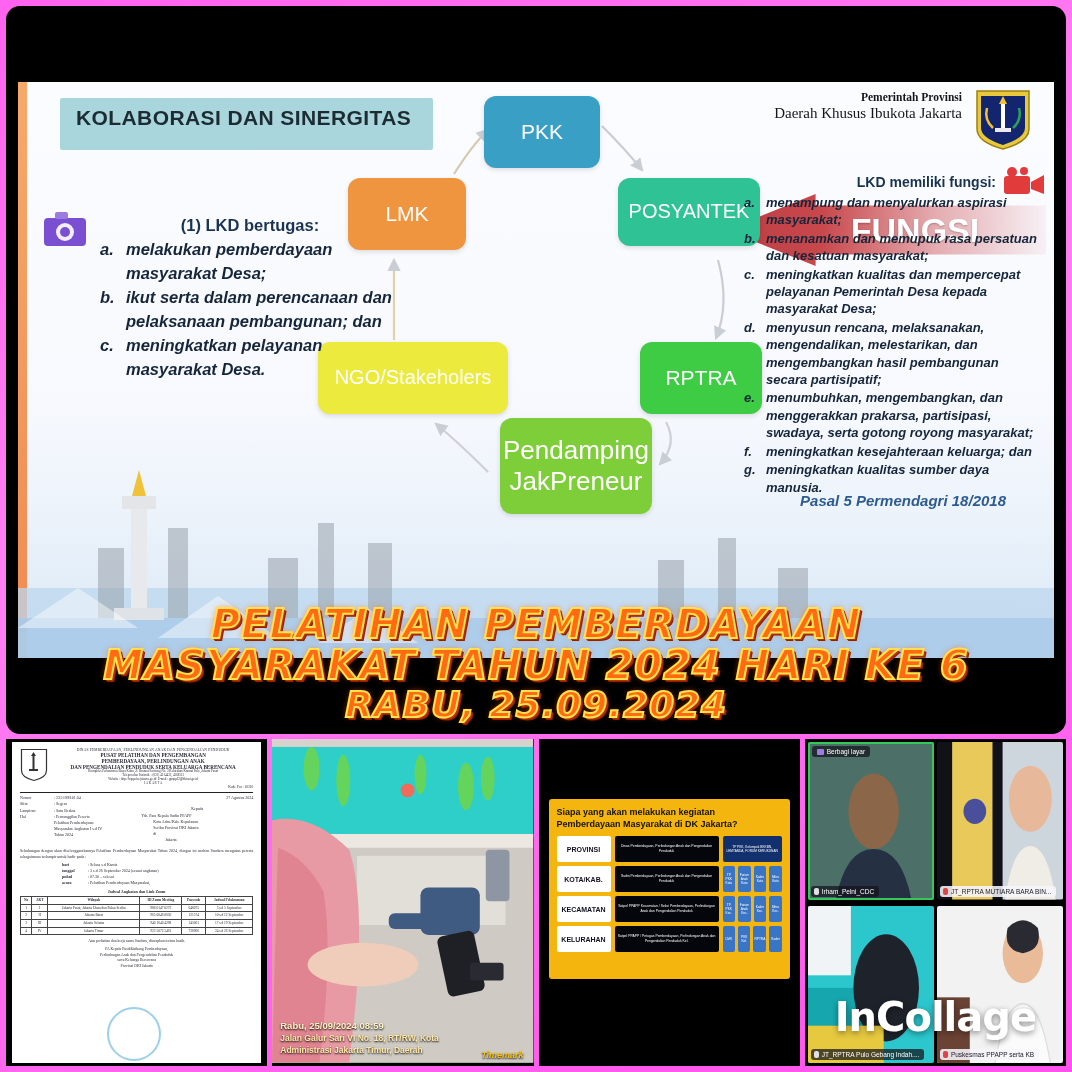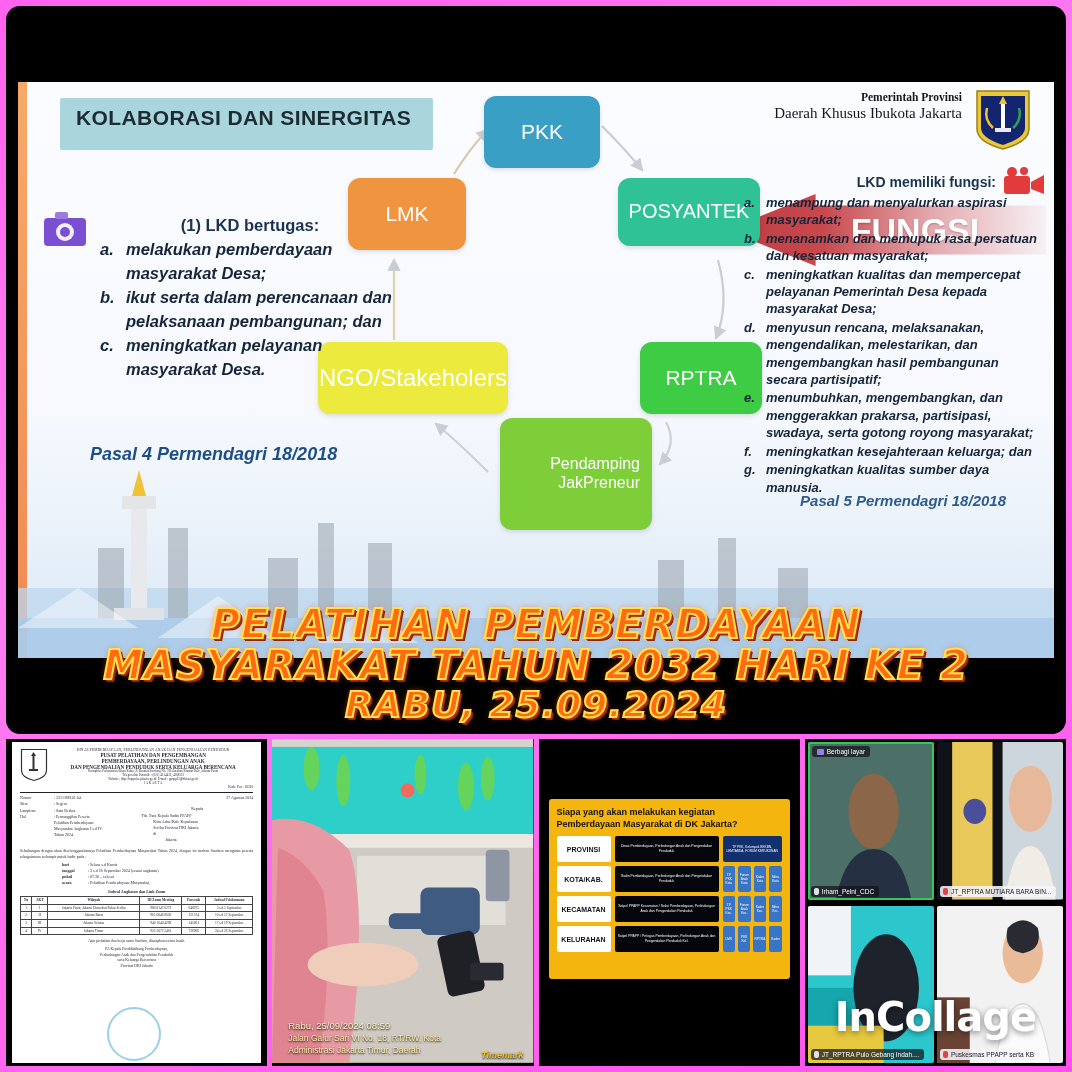--- a/index.html
+++ b/index.html
@@ -84,28 +84,28 @@
 
   
   .node {
     position:absolute;
     border-radius:12px;
     display:flex; align-items:center; justify-content:center;
     text-align:center;
     color:#fff; font-size:21px; font-weight:500;
     line-height:1.18;
     box-shadow:0 2px 5px rgba(0,0,0,.12);
-    padding:4px 12px;
+    padding:4px 3px;
   }
   .n-pkk       { left:466px; top:14px;  width:116px; height:72px; background:#3a9fc4; }
   .n-lmk       { left:330px; top:96px;  width:118px; height:72px; background:#f0953f; }
   .n-posyantek { left:600px; top:96px;  width:142px; height:68px; background:#2ec295; font-size:20px;}
-  .n-ngo       { left:300px; top:260px; width:190px; height:72px; background:#ecea3c; font-size:24px;}
+  .n-ngo       { left:300px; top:260px; width:190px; height:72px; background:#ecea3c; font-size:20px;}
   .n-rptra     { left:622px; top:260px; width:122px; height:72px; background:#3dcc44; }
-  .n-pendamp   { left:482px; top:336px; width:152px; height:112px; background:#7ece3a; font-size:16px;text-align:right;}
+  .n-pendamp   { left:482px; top:336px; width:152px; height:96px; background:#7ece3a; font-size:26px;}
 
   
   .left-text {
     position:absolute; left:82px; top:132px; width:300px;
     color:#16263a;
     font-style:italic; font-weight:bold;
     font-size:16.5px; line-height:1.45;
   }
   .left-text .hd { font-style:normal; color:#1b3350;text-align:center; }
   .lt-row { display:flex; }
@@ -184,22 +184,22 @@
   }
   .doc-foot { font-size:3.8px; text-align:center; margin-top:4px; line-height:1.5; }
   .stamp {
     position:absolute; left:38%; bottom:2px; width:54px; height:54px;
     border:2px solid #4aa8d8; border-radius:50%; opacity:.55;
   }
 
   
   .photo2 { position:absolute; inset:0; }
   .ts {
-    position:absolute; left:16px; bottom:10px; z-index:5;
-    color:#ffe9a8; font-size:8.5px; font-weight:normal; line-height:1.35;
+    position:absolute; left:8px; bottom:10px; z-index:5;
+    color:#ffe9a8; font-size:8.5px; font-weight:bold; line-height:1.35;
     text-shadow:0 1px 2px #000; max-width:180px;
   }
   .ts .big { font-size:9.5px; color:#fff3c4; }
   .tmk {
     position:absolute; right:10px; bottom:6px; z-index:5;
     color:#f5c21c; font-size:9px; font-weight:bold; font-style:italic;
     text-shadow:0 1px 2px #000;
   }
 
   
@@ -353,21 +353,20 @@
           </div>
         <div class="lt-row">
             <span class="mk">b.</span>
             <span>ikut serta dalam perencanaan dan pelaksanaan pembangunan; dan</span>
           </div>
         <div class="lt-row">
             <span class="mk">c.</span>
             <span>meningkatkan pelayanan masyarakat Desa.</span>
           </div>
       </div>
-      <div class="pasal-left">Pasal 4 Permendagri 18/2018</div>
 
       <div class="right-title">LKD memiliki fungsi:</div>
       <svg class="vid-icon" viewBox="0 0 44 32">
         <rect x="2" y="10" width="26" height="18" rx="3" fill="#e23b3b"></rect>
         <polygon points="29,16 42,9 42,28 29,23" fill="#e23b3b"></polygon>
         <circle cx="10" cy="6" r="5" fill="#e23b3b"></circle>
         <circle cx="22" cy="5" r="4" fill="#e23b3b"></circle>
       </svg>
       <div class="right-text">
         <div class="rt-row">
@@ -397,21 +396,21 @@
         <div class="rt-row">
             <span class="mk">g.</span>
             <span>meningkatkan kualitas sumber daya manusia.</span>
           </div>
       </div>
       <div class="pasal-right">Pasal 5 Permendagri 18/2018</div>
     </div>
 
     <div class="overlay-title">
       <div>PELATIHAN PEMBERDAYAAN</div>
-      <div>MASYARAKAT TAHUN 2032 HARI KE 2</div>
+      <div>MASYARAKAT TAHUN 2024 HARI KE 6</div>
       <div class="ln3">RABU, 25.09.2024</div>
     </div>
   </div>
 
   <div class="bottom-grid">
 
     <div class="cell">
       <div class="doc">
         <div class="doc-head">
           <svg class="doc-logo" viewBox="0 0 28 34">

